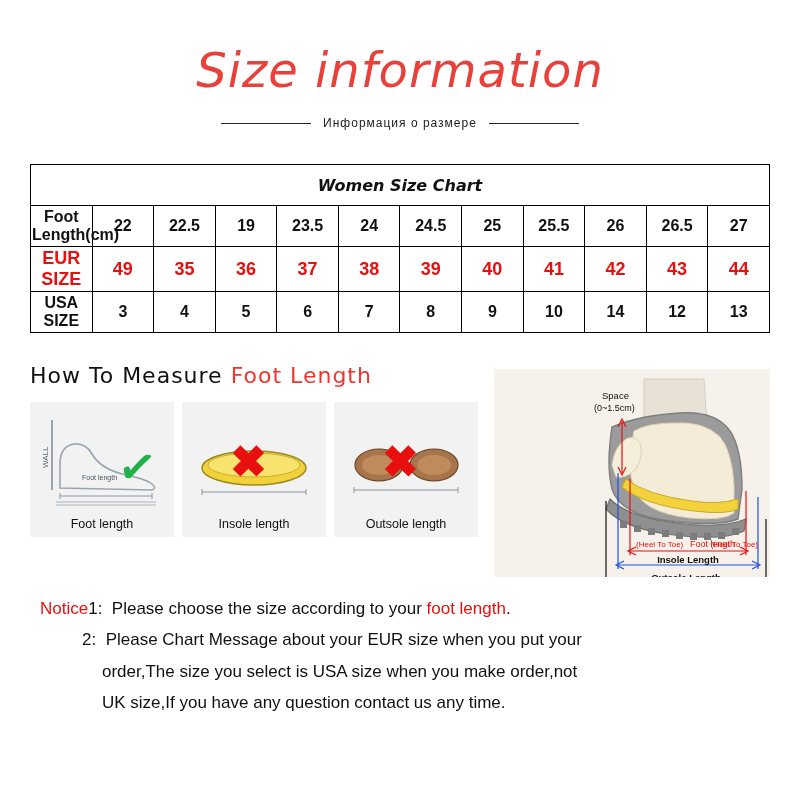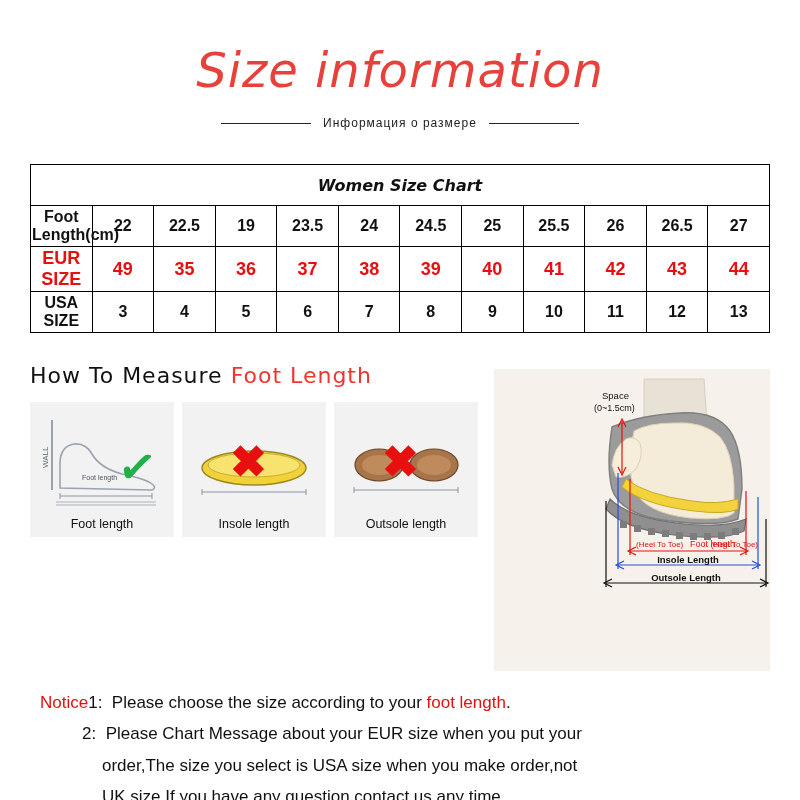--- a/index.html
+++ b/index.html
@@ -151,21 +151,21 @@
   .mark.cross {
     color: #e8100f;
     font-size: 44px;
     left: 48px;
     top: 38px;
   }
 
   .right-panel {
     background: #f6f1ea;
     flex: 1;
-    height: 302px;
+    height: 208px;
     position: relative;
     overflow: hidden;
     margin-top: -33px;
   }
 
   
   .notice {
     margin: 16px 30px 0 40px;
     font-size: 17px;
     line-height: 1.85;
@@ -236,21 +236,21 @@
       <tr class="usa-row">
         <td class="rowlabel">USA SIZE</td>
         <td>3</td>
         <td>4</td>
         <td>5</td>
         <td>6</td>
         <td>7</td>
         <td>8</td>
         <td>9</td>
         <td>10</td>
-        <td>11</td>
+        <td>14</td>
         <td>12</td>
         <td>13</td>
       </tr>
     </tbody>
   </table>
 </div>
 
 <div class="measure-head">
   <span>How To Measure </span><span class="hl">Foot Length</span>
 </div>

